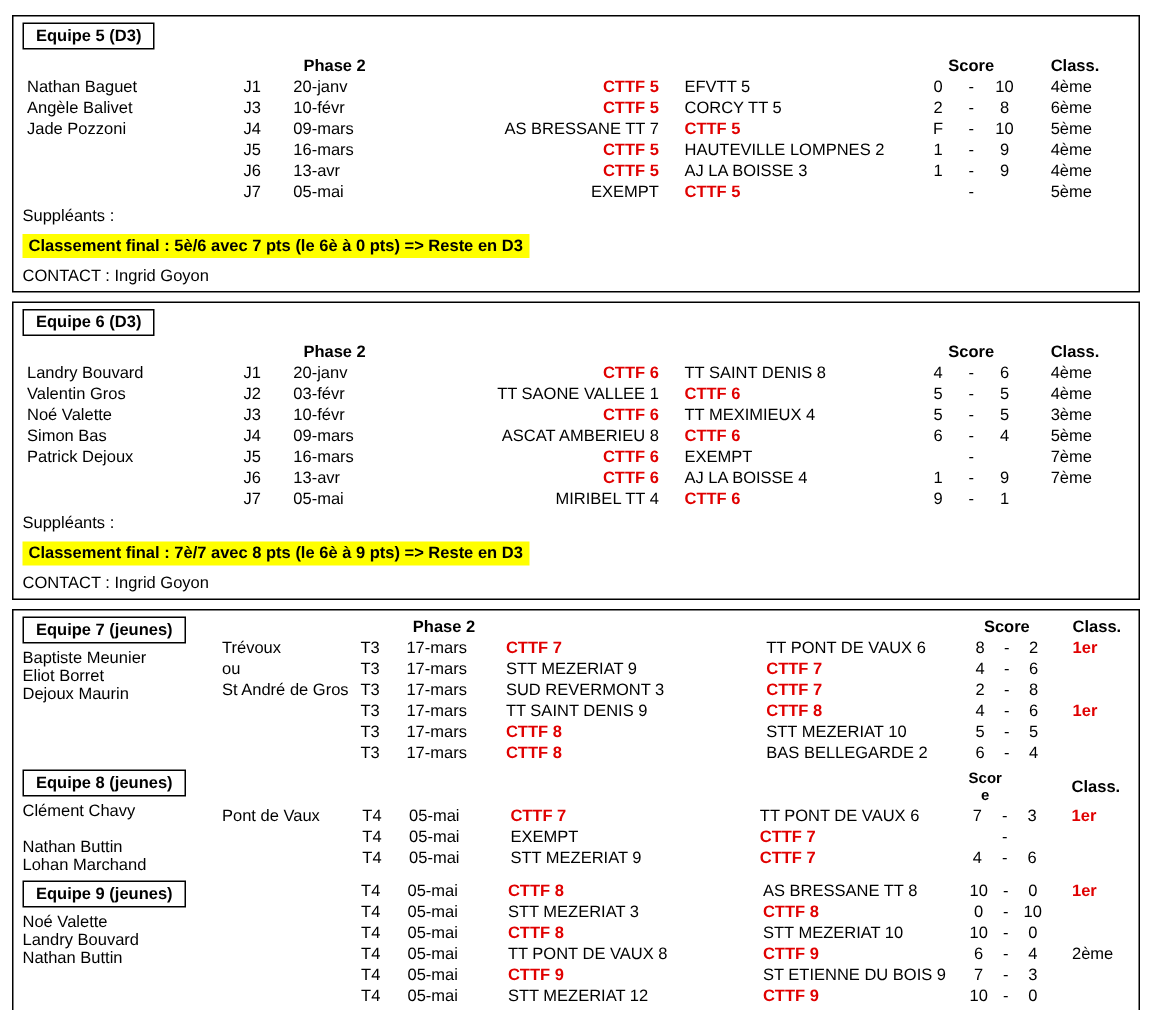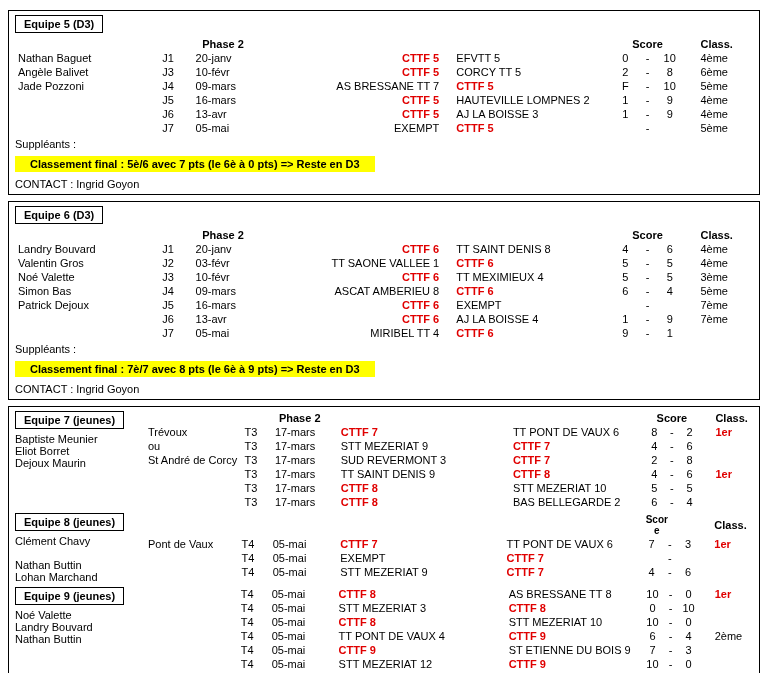--- a/index.html
+++ b/index.html
@@ -29,21 +29,21 @@
     .grid-table td {
       padding: 1px 3px;
       white-space: nowrap;
       font-size: 11px;
     }
     .red { color: #e00000; font-weight: bold; }
     .highlight {
       background: #ffff00;
       font-weight: bold;
       font-size: 11px;
-      padding: 2px 15px;
+      padding: 2px 4px;
       margin: 3px 0;
       display: inline-block;
       text-align: right;
     }
     .header-row td { font-weight: bold; }
   </style>
 </head>
 <body>
 
 <div style="padding: 4px;">
@@ -368,21 +368,21 @@
             <td>STT MEZERIAT 9</td>
             <td></td>
             <td class="red">CTTF 7</td>
             <td style="text-align:center">4</td>
             <td style="text-align:center">-</td>
             <td style="text-align:center">6</td>
             <td></td>
             <td></td>
           </tr>
           <tr>
-            <td>St André de Corcy</td>
+            <td>St André de Gros</td>
             <td>T3</td>
             <td>17-mars</td>
             <td></td>
             <td>SUD REVERMONT 3</td>
             <td></td>
             <td class="red">CTTF 7</td>
             <td style="text-align:center">2</td>
             <td style="text-align:center">-</td>
             <td style="text-align:center">8</td>
             <td></td>
@@ -587,21 +587,21 @@
             <td style="text-align:center">0</td>
             <td></td>
             <td></td>
           </tr>
 
           <tr>
             <td></td>
             <td>T4</td>
             <td>05-mai</td>
             <td></td>
-            <td>TT PONT DE VAUX 4</td>
+            <td>TT PONT DE VAUX 8</td>
             <td></td>
             <td class="red">CTTF 9</td>
             <td style="text-align:center">6</td>
             <td style="text-align:center">-</td>
             <td style="text-align:center">4</td>
             <td></td>
             <td>2ème</td>
           </tr>
           <tr>
             <td></td>

